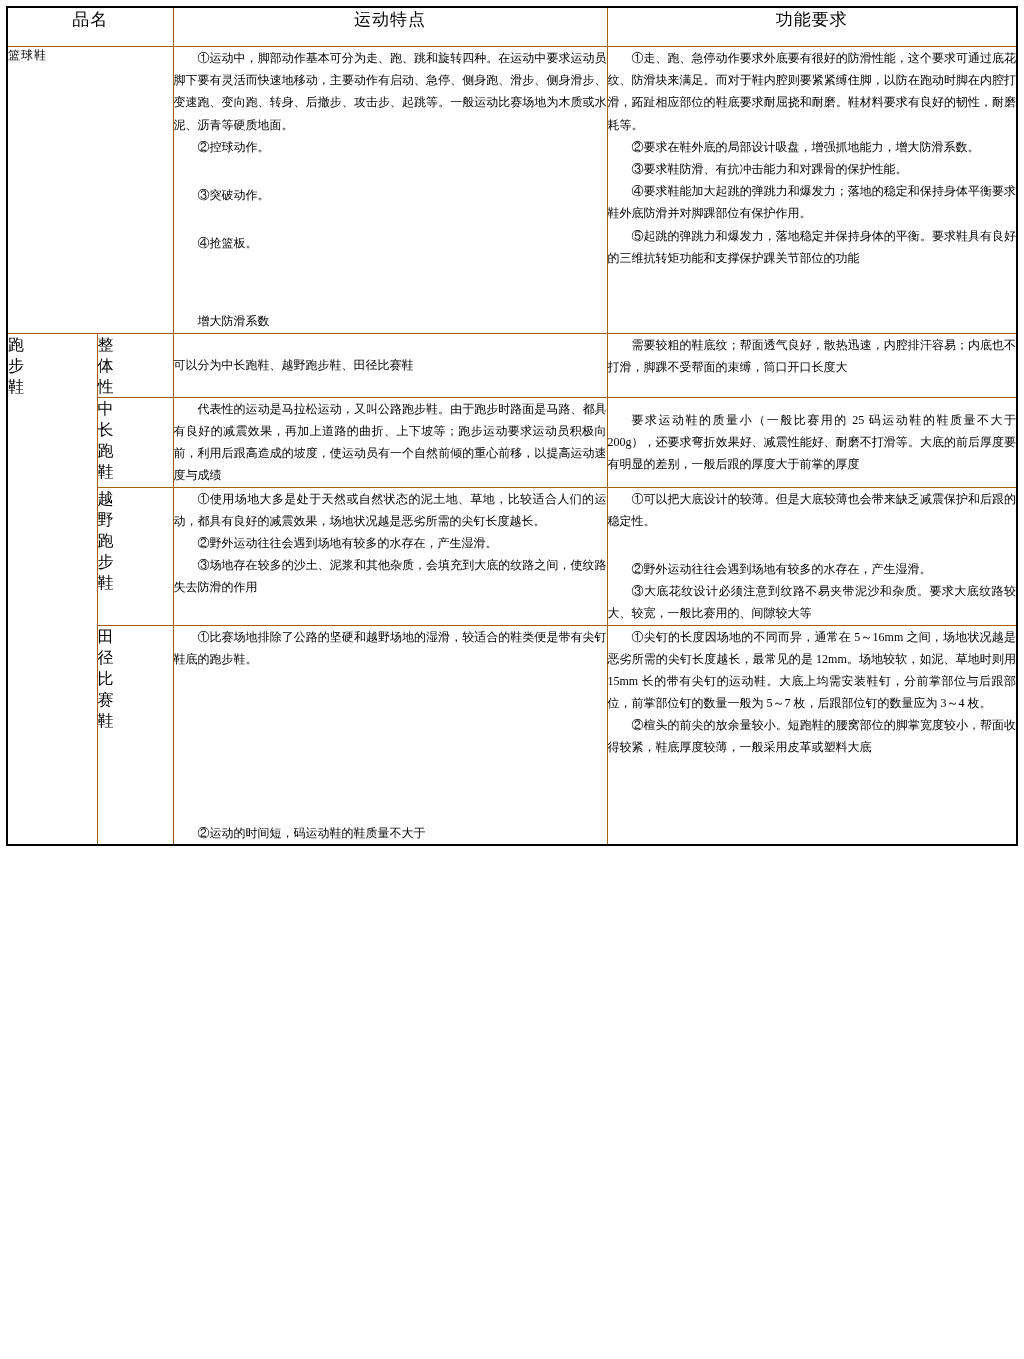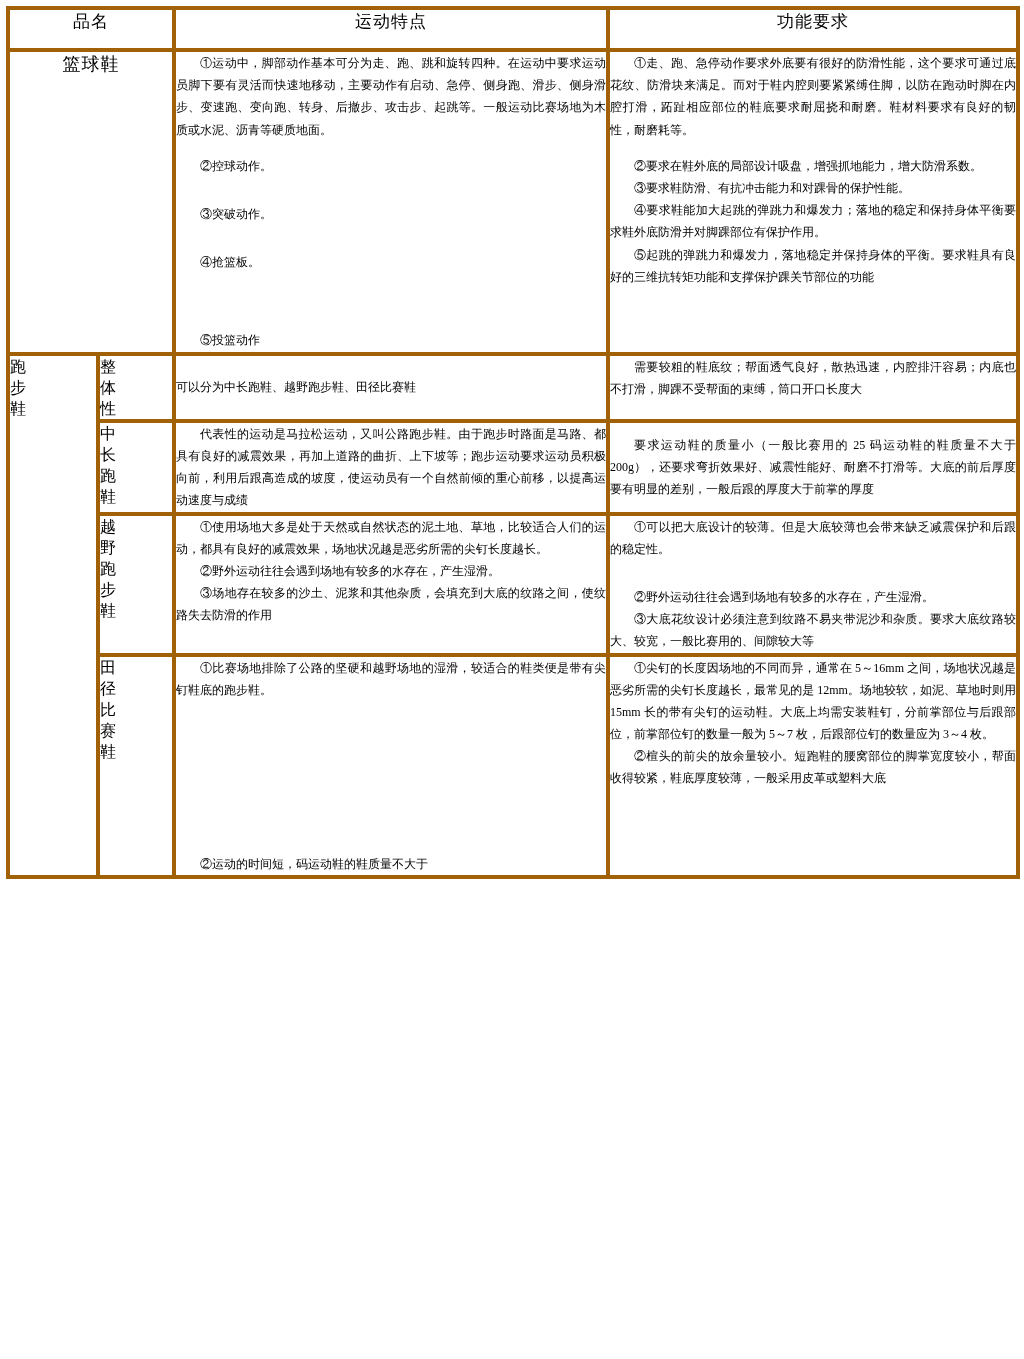--- a/index.html
+++ b/index.html
@@ -25,21 +25,21 @@
   }
 
   table.spec {
     width: 1012px;
     border-collapse: collapse;
     table-layout: fixed;
     border: 2px solid #000;
   }
 
   table.spec td, table.spec th {
-    border: 4px solid #a16207;
+    border: 1px solid #a16207;
     vertical-align: top;
     padding: 0;
     font-weight: normal;
   }
 
   
   .hdr-cell {
     text-align: center;
     vertical-align: middle;
     height: 38px;
@@ -49,23 +49,23 @@
   }
 
   
   col.c-name   { width: 90px; }
   col.c-sub    { width: 76px; }
   col.c-feat   { width: 434px; }
   col.c-func   { width: 410px; }
 
   
   .cat-h {
-    text-align: center;
-    vertical-align: middle;
-    font-size: 18px;
+    text-align: left;
+    vertical-align: middle;
+    font-size: 12px;
     letter-spacing: 1px;
   }
 
   
   .cat-v {
     text-align: left;
     vertical-align: middle;
   }
   .vstack {
     display: inline-block;
@@ -86,21 +86,21 @@
     text-justify: inter-ideograph;
     vertical-align: top;
   }
   .body-cell.mid {
     vertical-align: middle;
   }
   .body-cell p {
     margin: 0;
     text-indent: 2em;
   }
-  .body-cell p.gap-sm { margin-top: 14px; }
+  .body-cell p.gap-sm { }
   .body-cell p.gap-md { margin-top: 26px; }
   .body-cell p.gap-xl { margin-top: 56px; }
 
   .body-cell.center-line {
     vertical-align: middle;
     text-align: left;
     margin-top: 12px;
   }
   .body-cell.center-line p {
     text-indent: 0;
@@ -130,21 +130,21 @@
     <tbody>
 
       <tr>
         <td class="cat-h" colspan="2" rowspan="1">篮球鞋</td>
 
         <td class="body-cell">
           <p>①运动中，脚部动作基本可分为走、跑、跳和旋转四种。在运动中要求运动员脚下要有灵活而快速地移动，主要动作有启动、急停、侧身跑、滑步、侧身滑步、变速跑、变向跑、转身、后撤步、攻击步、起跳等。一般运动比赛场地为木质或水泥、沥青等硬质地面。</p>
           <p class="gap-sm">②控球动作。</p>
           <p class="gap-md">③突破动作。</p>
           <p class="gap-md">④抢篮板。</p>
-          <p class="gap-xl">⑤投篮动作</p>
+          <p class="gap-xl">增大防滑系数</p>
         </td>
 
         <td class="body-cell">
           <p>①走、跑、急停动作要求外底要有很好的防滑性能，这个要求可通过底花纹、防滑块来满足。而对于鞋内腔则要紧紧缚住脚，以防在跑动时脚在内腔打滑，跖趾相应部位的鞋底要求耐屈挠和耐磨。鞋材料要求有良好的韧性，耐磨耗等。</p>
           <p class="gap-sm">②要求在鞋外底的局部设计吸盘，增强抓地能力，增大防滑系数。</p>
           <p>③要求鞋防滑、有抗冲击能力和对踝骨的保护性能。</p>
           <p>④要求鞋能加大起跳的弹跳力和爆发力；落地的稳定和保持身体平衡要求鞋外底防滑并对脚踝部位有保护作用。</p>
           <p>⑤起跳的弹跳力和爆发力，落地稳定并保持身体的平衡。要求鞋具有良好的三维抗转矩功能和支撑保护踝关节部位的功能</p>
         </td>
       </tr>

